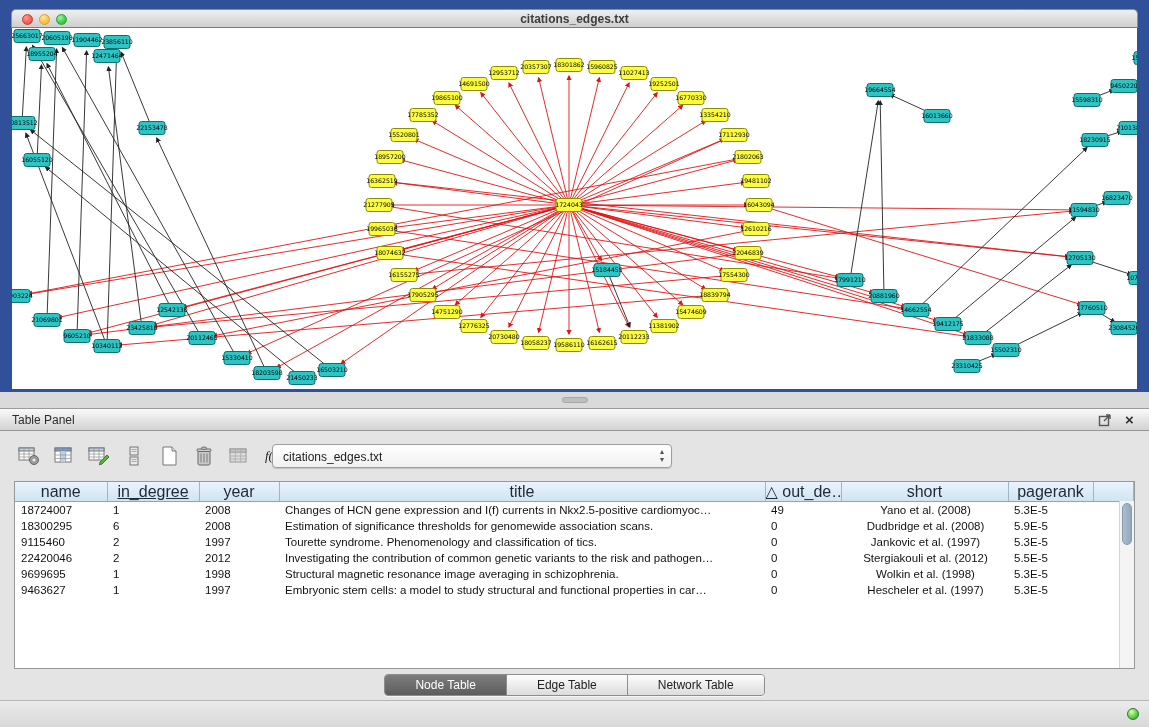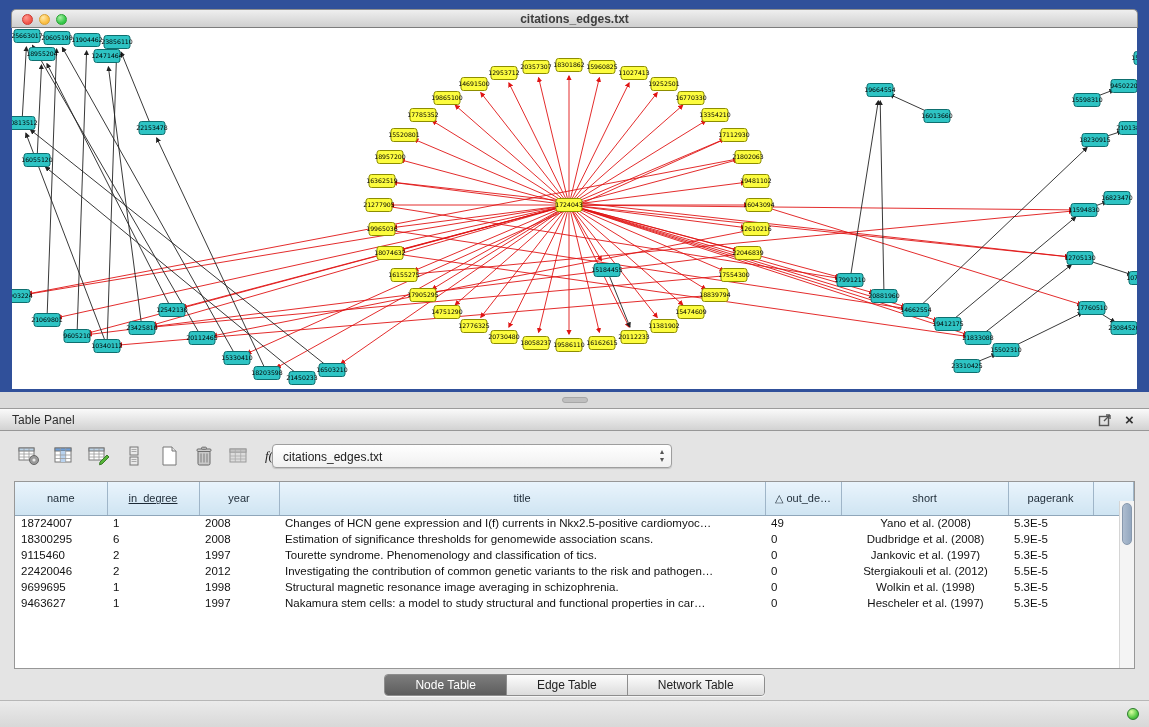--- a/index.html
+++ b/index.html
@@ -48,22 +48,22 @@
   #table-select { position:absolute; left:272px; top:13px; width:400px; height:24px;
     background:linear-gradient(#ffffff,#f0f0f0); border:1px solid #9e9e9e; border-radius:4px;
     box-shadow:0 1px 1px rgba(0,0,0,.15); }
   #table-select .sel-text { position:absolute; left:10px; top:5px; font-size:12px; color:#1c1c1c; }
   #table-select .sel-arrows { position:absolute; right:7px; top:3px; font-size:8px; line-height:8px; color:#555; text-align:center; }
 
   
   #table-wrap { position:absolute; left:14px; top:50px; width:1121px; height:188px;
     background:#ffffff; border:1px solid #979797; overflow:hidden; }
   table.dt { border-collapse:collapse; table-layout:fixed; width:1119px; }
-  table.dt th { height:33px; background:linear-gradient(#e9f4fc,#cfe4f2); border-right:1px solid #9fb5c8;
-    border-bottom:1px solid #8fa6ba; font-size:11px; font-weight:normal; color:#1d2a36; text-align:center;
+  table.dt th { height:18px; background:linear-gradient(#e9f4fc,#cfe4f2); border-right:1px solid #9fb5c8;
+    border-bottom:1px solid #8fa6ba; font-size:16px; font-weight:normal; color:#1d2a36; text-align:center;
     overflow:hidden; white-space:nowrap; }
   table.dt td { height:16px; font-size:11.5px; color:#111; padding:0 4px 0 6px;
     white-space:nowrap; overflow:hidden; }
   table.dt td.c5 { text-align:center; }
   #vscroll { position:absolute; right:0; top:19px; bottom:0; width:15px; background:#f4f4f4; border-left:1px solid #d5d5d5; }
   #vscroll .thumb { position:absolute; left:2px; top:2px; width:10px; height:42px; border-radius:5px;
     background:linear-gradient(90deg,#aebdd0,#93a7bf); border:1px solid #8798ad; }
 
   
   #tabs { position:absolute; left:0; top:243px; width:1149px; height:22px; text-align:center; }
@@ -651,21 +651,21 @@
             <td class="c3">Structural magnetic resonance image averaging in schizophrenia.</td>
             <td class="c4">0</td>
             <td class="c5">Wolkin et al. (1998)</td>
             <td class="c6">5.3E-5</td>
             <td></td>
           </tr>
           <tr>
             <td class="c0">9463627</td>
             <td class="c1">1</td>
             <td class="c2">1997</td>
-            <td class="c3">Nakamura stem cells: a model to study structural and functional properties in car…</td>
+            <td class="c3">Embryonic stem cells: a model to study structural and functional properties in car…</td>
             <td class="c4">0</td>
             <td class="c5">Hescheler et al. (1997)</td>
             <td class="c6">5.3E-5</td>
             <td></td>
           </tr>
         </tbody>
     </table>
     <div id="vscroll">
       <div class="thumb"></div>
     </div>

